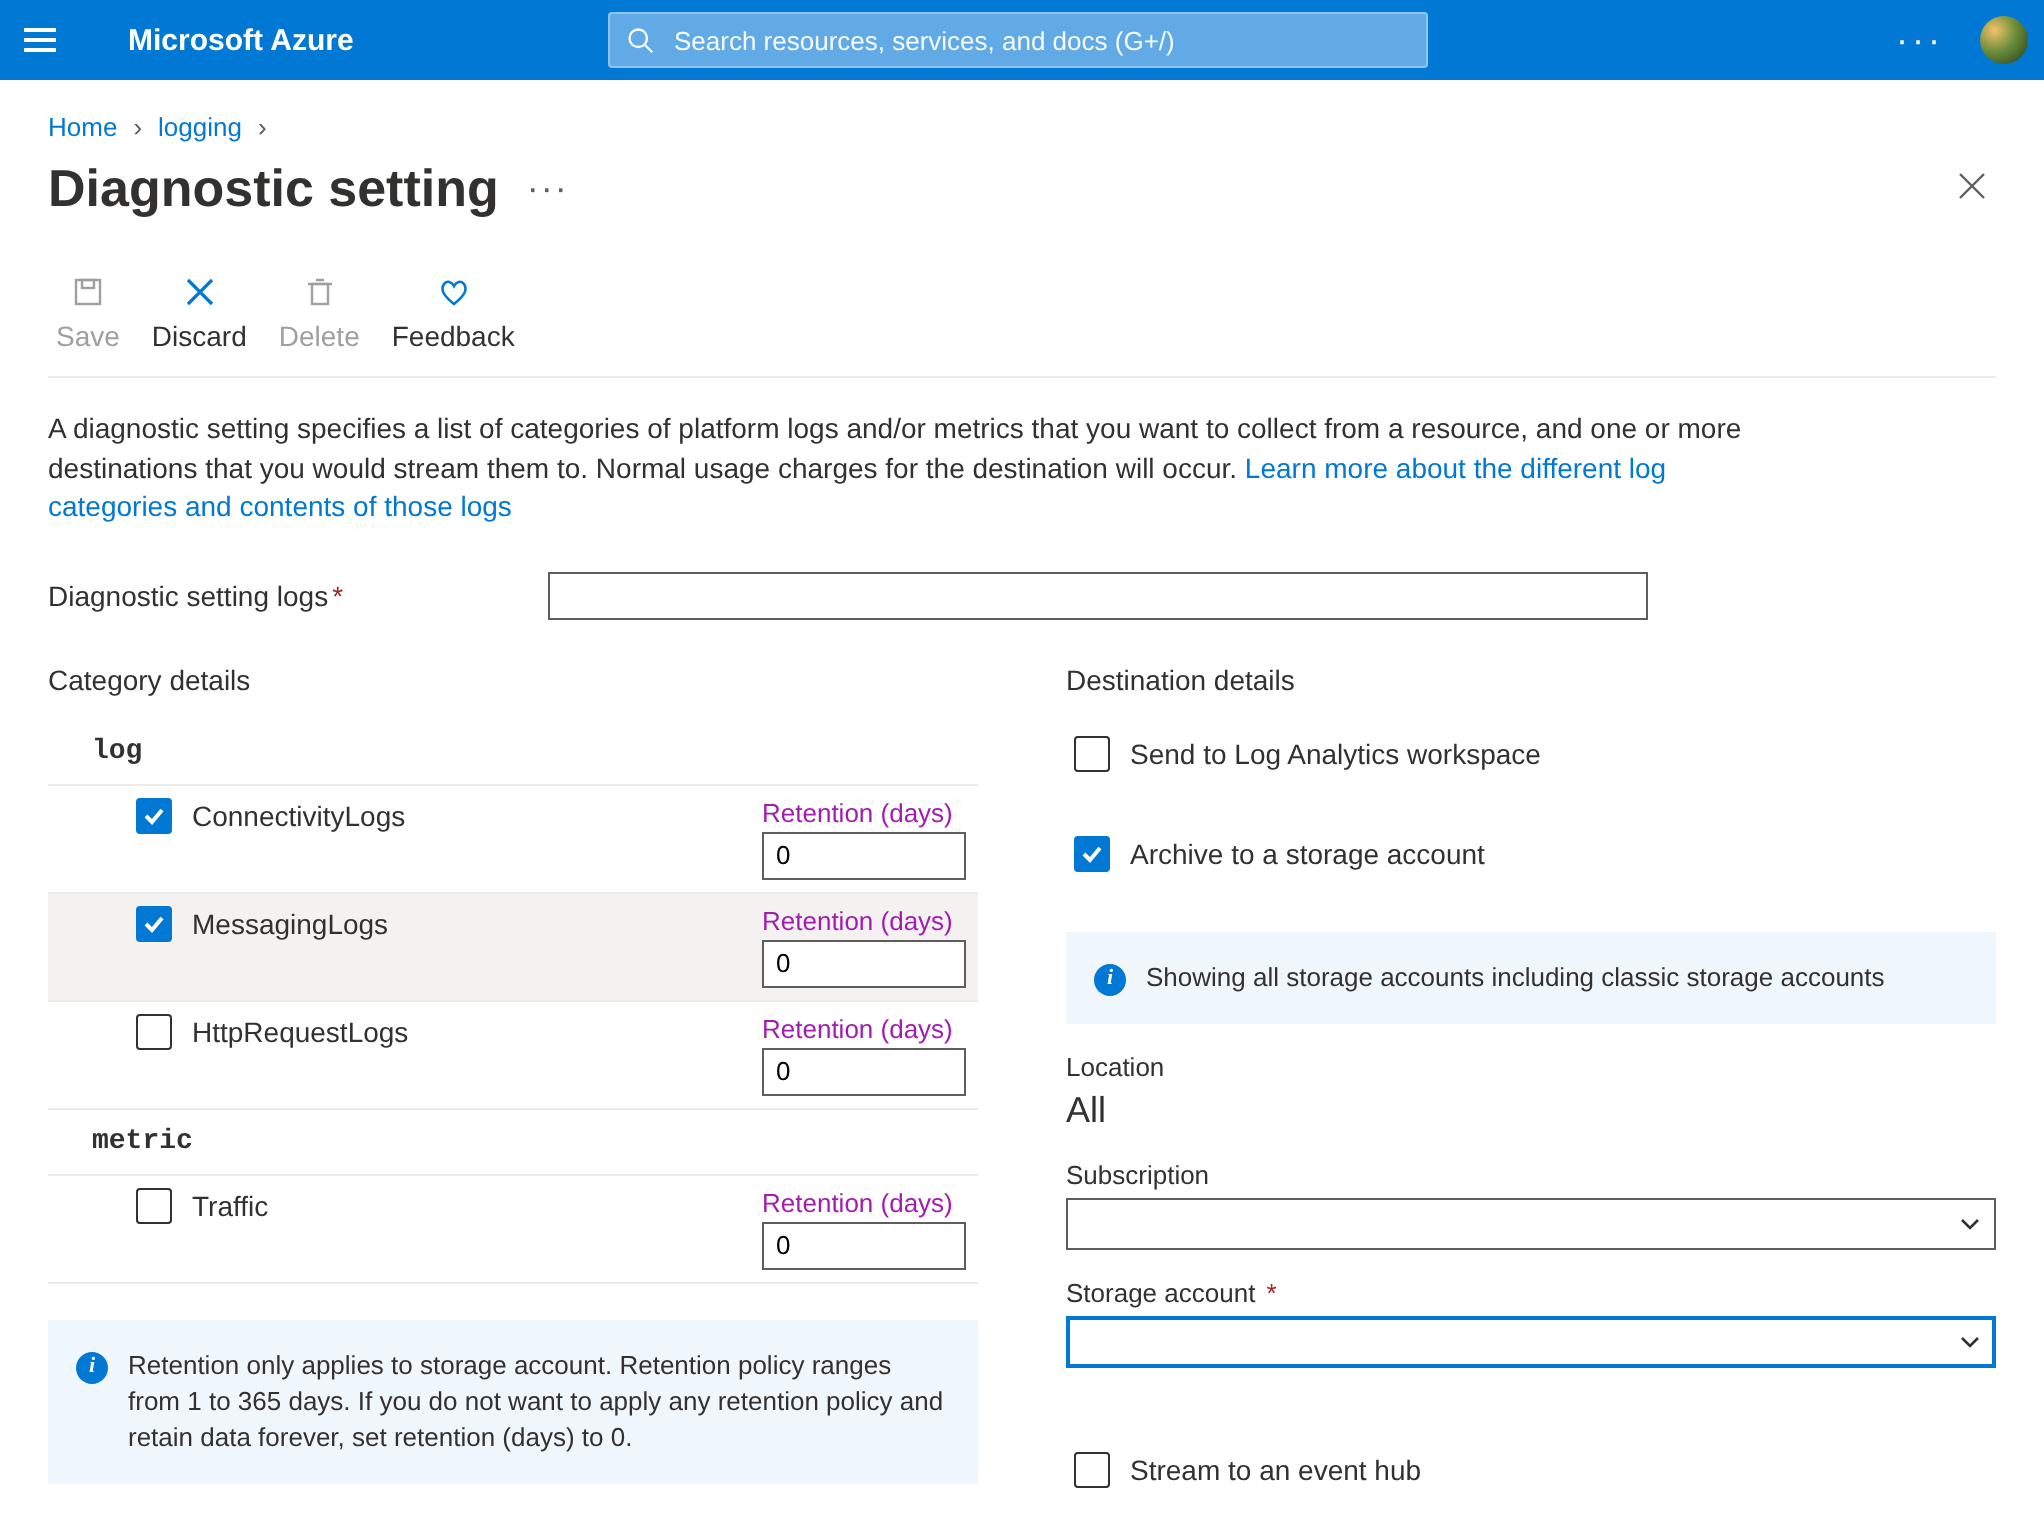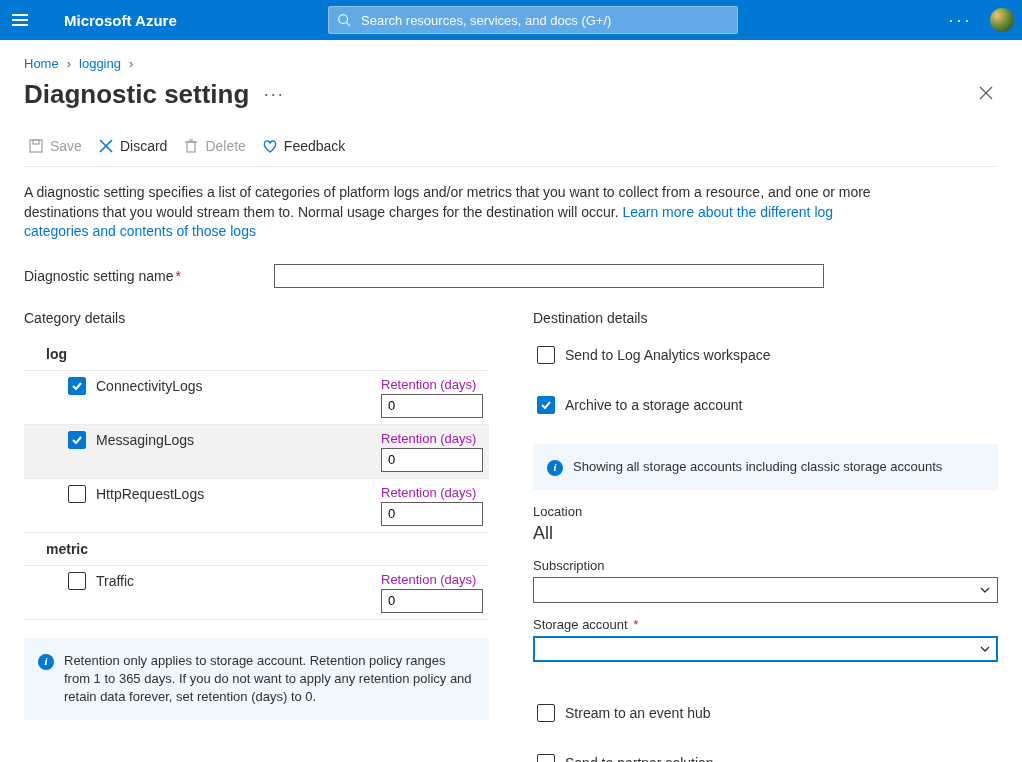--- a/index.html
+++ b/index.html
@@ -2,51 +2,51 @@
 <html><head>
 <meta charset="utf-8">
 <style>
   * { box-sizing: border-box; }
   body { margin:0; font-family: "Segoe UI", -apple-system, Arial, sans-serif; font-size: 13px; color:#323130; background:#fff; }
   .topbar { background:#0078D4; height:40px; display:flex; align-items:center; color:#fff; position:relative; }
   .hamburger { width:40px; height:40px; display:flex; align-items:center; justify-content:center; cursor:pointer; }
   .hamburger-icon { width:16px; height:12px; display:flex; flex-direction:column; justify-content:space-between; }
   .hamburger-icon span { display:block; height:2px; background:#fff; }
   .brand { font-size:15px; font-weight:600; margin-left:24px; white-space:nowrap; }
-  .search-wrap { position:absolute; left:328px; }
+  .search-wrap { position:absolute; left:304px; }
   .searchbox { width:410px; height:28px; background:#61AAE6; border:1px solid #8fc4ec; border-radius:2px; display:flex; align-items:center; padding:0 8px; }
   .searchbox svg { flex:none; }
   .search-input { background:transparent; border:none; outline:none; margin-left:8px; font-size:13px; width:100%; color:#fff; }
   .search-input::placeholder { color:#fff; opacity:0.95; }
   .top-right { margin-left:auto; display:flex; align-items:center; padding-right:8px; gap:18px; }
   .dots { letter-spacing:2px; font-size:18px; cursor:pointer; }
   .avatar { width:24px; height:24px; border-radius:50%; background: radial-gradient(circle at 30% 30%, #f5c26b, #6b8e3b 45%, #1e3a1e 100%); background-size:cover; }
   .content { padding: 16px 24px 24px 24px; }
   .breadcrumb { font-size:13px; color:#605e5c; display:flex; align-items:center; gap:8px; }
   .breadcrumb a { color:#0078D4; text-decoration:none; }
   .breadcrumb .sep { color:#605e5c; }
   .title-row { display:flex; align-items:center; margin-top:8px; }
   h1 { font-size:26px; font-weight:600; margin:0; }
   .title-dots { margin-left:14px; color:#605e5c; font-size:18px; cursor:pointer; letter-spacing:1px; }
   .close-x { margin-left:auto; cursor:pointer; color:#605e5c; padding:4px;}
   .toolbar { display:flex; align-items:center; gap:8px; margin-top:24px; padding-bottom:8px; border-bottom:1px solid #edebe9; }
-  .tbtn { display:flex; align-items:center; gap:6px; padding:4px 4px; cursor:pointer; font-size:14px; }
+  .tbtn { display:flex; align-items:center; gap:6px; padding:4px 4px; cursor:pointer; font-size:14px;flex-direction:column; }
   .tbtn.disabled { color:#a19f9d; cursor:default; }
   .tbtn .ic { width:16px; height:16px; display:flex; align-items:center; justify-content:center; }
   .tbtn .blue { color:#0078D4; }
   .desc { margin-top:16px; font-size:14px; line-height:1.4; max-width: 870px;}
   .desc a { color:#0078D4; text-decoration:none; }
   .form-row { display:flex; align-items:center; margin-top:22px; }
   .form-label { width:250px; font-size:14px; }
   .req { color:#a4262c; margin-left:2px; }
   .text-input { width:550px; height:24px; border:1px solid #605e5c; padding:2px 6px; font-size:13px; }
   .columns { display:flex; margin-top:22px; gap:44px; }
   .col { flex:1; min-width:0; }
   .col-head { font-size:14px; margin-bottom:12px; }
-  .section-head { font-size:14px; font-weight:600; padding:8px 0 8px 22px; border-bottom:1px solid #edebe9; }
+  .section-head { font-size:14px; font-weight:600; padding:8px 0 8px 22px; border-bottom:1px solid #edebe9;font-family:Liberation Mono, monospace; }
   .log-row { display:flex; align-items:flex-start; padding:6px 0 6px 44px; }
   .log-row.sel { background:#f3f2f1; }
   .cb { width:18px; height:18px; border:1px solid #323130; border-radius:2px; display:flex; align-items:center; justify-content:center; flex:none; cursor:pointer; }
   .cb.checked { background:#0078D4; border-color:#0078D4; }
   .cb.checked svg { display:block; }
   .cb svg { display:none; }
   .log-label { margin-left:10px; font-size:14px; flex:none; padding-top:1px;}
   .ret-group { margin-left:auto; margin-right:6px; }
   .ret-lbl { font-size:13px; color:#a21caf; margin-bottom:2px; }
   .ret-input { width:102px; height:24px; border:1px solid #605e5c; padding:2px 6px; font-size:13px; }
@@ -146,21 +146,21 @@
         </span>
       <span>Feedback</span>
     </div>
   </div>
 
   <div class="desc">
     <span>A diagnostic setting specifies a list of categories of platform logs and/or metrics that you want to collect from a resource, and one or more destinations that you would stream them to. Normal usage charges for the destination will occur. </span><a href="#">Learn more about the different log categories and contents of those logs</a>
   </div>
 
   <div class="form-row">
-    <div class="form-label"><span>Diagnostic setting name</span><span class="req">*</span></div>
+    <div class="form-label"><span>Diagnostic setting logs</span><span class="req">*</span></div>
     <input class="text-input" value="" style="">
   </div>
 
   <div class="columns">
 
     <div class="col">
       <div class="col-head">Category details</div>
 
       <div class="section-head section-divider">log</div>
 

